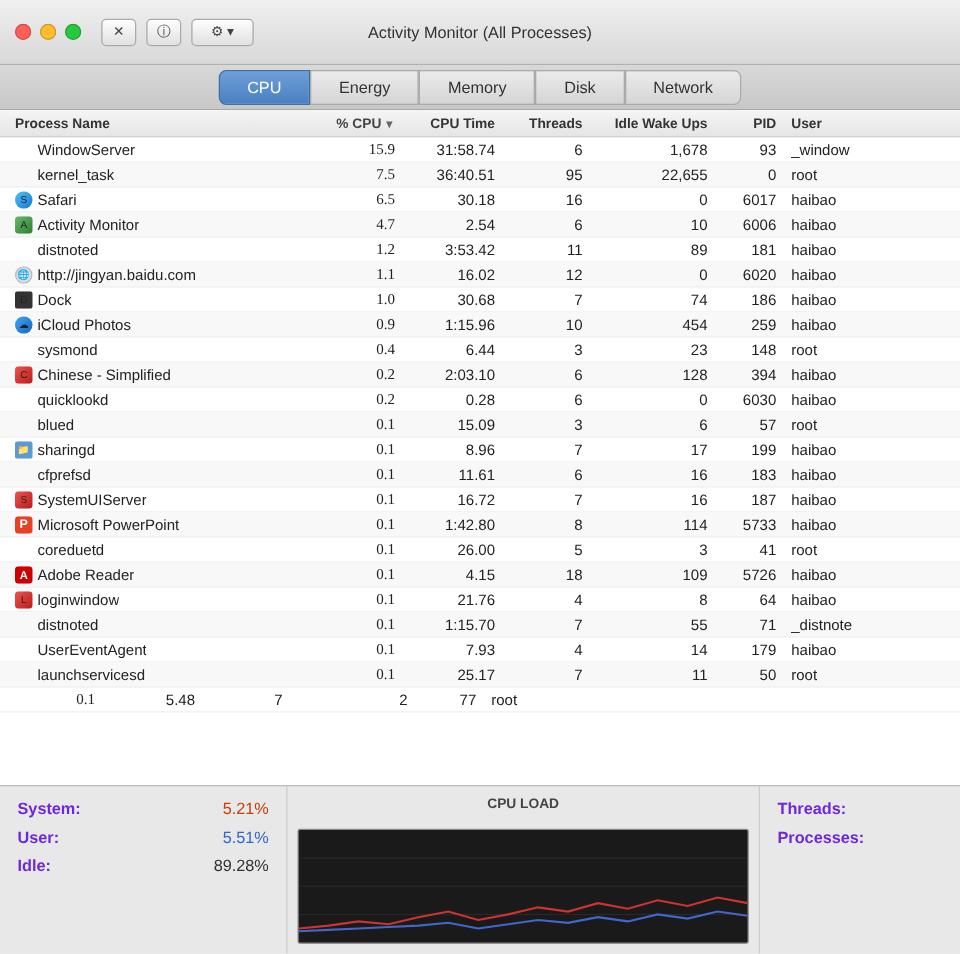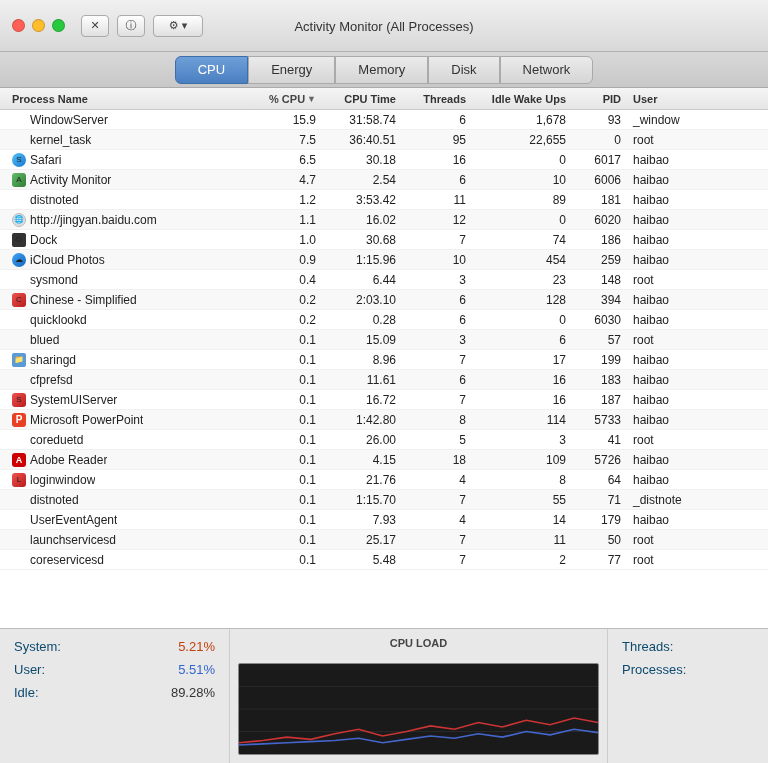--- a/index.html
+++ b/index.html
@@ -143,21 +143,21 @@
       display: flex;
       align-items: center;
       padding: 0 4px;
       border-bottom: 1px solid #f0f0f0;
       font-size: 12px;
       color: #222;
     }
     .process-row:nth-child(even) { background: #f8f8f8; }
 
     .cell-process { flex: 0 0 240px; display: flex; align-items: center; gap: 4px; padding-left: 8px; overflow: hidden; }
-    .cell-cpu { flex: 0 0 80px; text-align: right; padding-right: 8px; }
+    .cell-cpu { flex: 0 0 80px; text-align: right; padding-right: 8px; font-family: Liberation Serif, serif; }
     .cell-cputime { flex: 0 0 80px; text-align: right; padding-right: 8px; }
     .cell-threads { flex: 0 0 70px; text-align: right; padding-right: 8px; }
     .cell-idle { flex: 0 0 100px; text-align: right; padding-right: 8px; }
     .cell-pid { flex: 0 0 55px; text-align: right; padding-right: 8px; }
     .cell-user { flex: 0 0 80px; padding-left: 4px; overflow: hidden; text-overflow: ellipsis; white-space: nowrap; }
 
     .proc-icon {
       width: 14px;
       height: 14px;
       border-radius: 2px;
@@ -184,21 +184,21 @@
       display: flex;
       flex-direction: column;
       gap: 8px;
     }
     .stat-row {
       display: flex;
       justify-content: space-between;
       align-items: center;
       font-size: 13px;
     }
-    .stat-label { color: #0c4a6e; font-weight: 400; }
+    .stat-label { color: #6d28d9; font-weight: 700; }
     .stat-value-red { color: #c2410c; font-weight: 400; }
     .stat-value-blue { color: #3366cc; font-weight: 400; }
     .stat-value-dark { color: #333; font-weight: 400; }
 
     .footer-chart {
       flex: 1;
       display: flex;
       flex-direction: column;
       align-items: center;
       padding: 8px;
@@ -551,24 +551,20 @@
         <span class="proc-name">launchservicesd</span>
       </div>
       <div class="cell-cpu">0.1</div>
       <div class="cell-cputime">25.17</div>
       <div class="cell-threads">7</div>
       <div class="cell-idle">11</div>
       <div class="cell-pid">50</div>
       <div class="cell-user">root</div>
     </div>
     <div class="process-row">
-      <div class="cell-process">
-        <div style="width:14px;flex-shrink:0"></div>
-        <span class="proc-name">coreservicesd</span>
-      </div>
       <div class="cell-cpu">0.1</div>
       <div class="cell-cputime">5.48</div>
       <div class="cell-threads">7</div>
       <div class="cell-idle">2</div>
       <div class="cell-pid">77</div>
       <div class="cell-user">root</div>
     </div>
   </div>
 
 <div class="footer">

